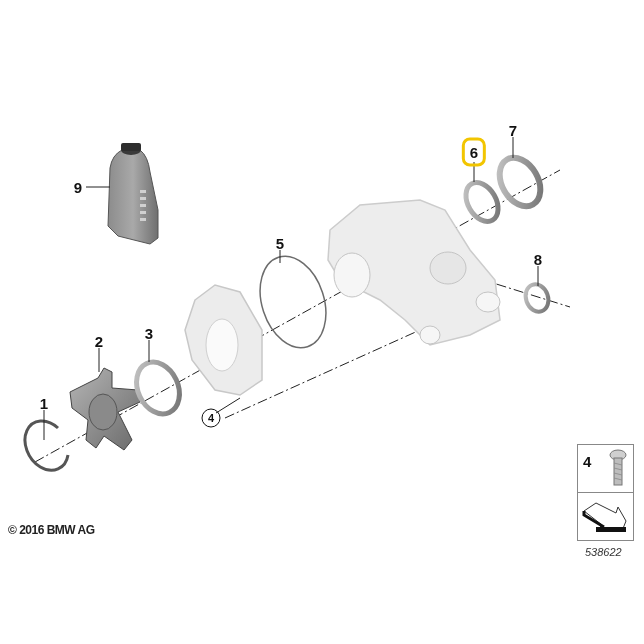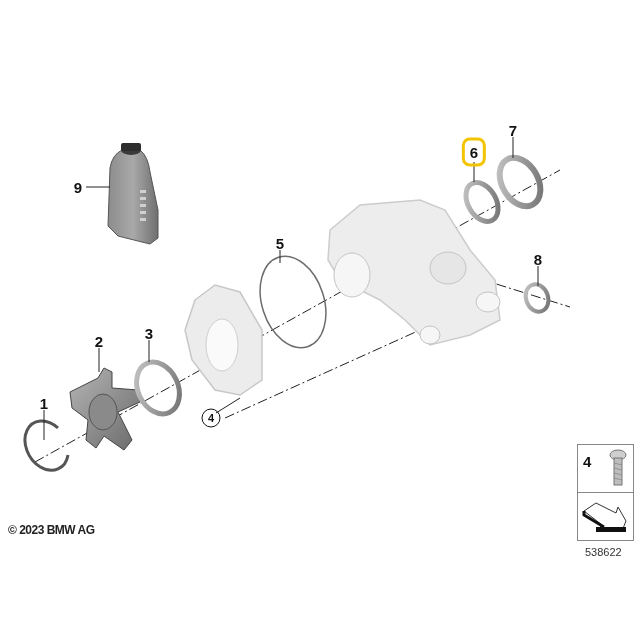--- a/index.html
+++ b/index.html
@@ -12,21 +12,21 @@
   .callout.hl { outline: 3px solid #f2c500; outline-offset: 3px; border-radius: 2px;
                 padding: 1px 2px; }
   .callout.circ { width: 17px; height: 17px; border: 1.5px solid #111; border-radius: 50%;
                   display: flex; align-items: center; justify-content: center; font-size: 11px; }
   .copyright { position: absolute; left: 8px; top: 523px; font-size: 12px; font-weight: bold;
                color: #222; letter-spacing: -0.5px; }
   .legend-box { position: absolute; left: 577px; top: 444px; width: 55px; height: 95px;
                 border: 1px solid #888; background: #fff; }
   .legend-box .divider { position: absolute; left: 0; top: 47px; width: 55px; height: 1px; background: #888; }
   .legend-num { position: absolute; left: 5px; top: 8px; font-weight: bold; font-size: 15px; color: #111; }
-  .diagram-id { position: absolute; left: 585px; top: 546px; font-size: 11px; color: #333; }
+  .diagram-id { position: absolute; left: 585px; top: 546px; font-size: 11px; color: #333; font-style: italic; }
 </style>
 </head>
 <body>
 
 <div class="canvas">
   <svg width="644" height="644" viewBox="0 0 644 644">
     <defs>
       <linearGradient id="ringG" x1="0" y1="0" x2="1" y2="1">
         <stop offset="0" stop-color="#c8c8c8"></stop>
           <stop offset="1" stop-color="#6e6e6e"></stop>
@@ -142,14 +142,14 @@
     </svg>
     <div class="divider"></div>
     <svg style="position:absolute;left:4px;top:52px;" width="48" height="38">
       <path d="M2 14 L14 6 L34 16 L36 10 L44 24 L40 34 L14 34 L20 28 Z" fill="#fff" stroke="#333" stroke-width="1"></path>
       <path d="M2 14 L2 18 L22 30" fill="none" stroke="#111" stroke-width="3"></path>
       <rect x="14" y="30" width="30" height="5" fill="#111"></rect>
     </svg>
   </div>
   <span class="diagram-id">538622</span>
 
-  <span class="copyright">© 2023 BMW AG</span>
+  <span class="copyright">© 2016 BMW AG</span>
 </div>
 
 </body></html>

